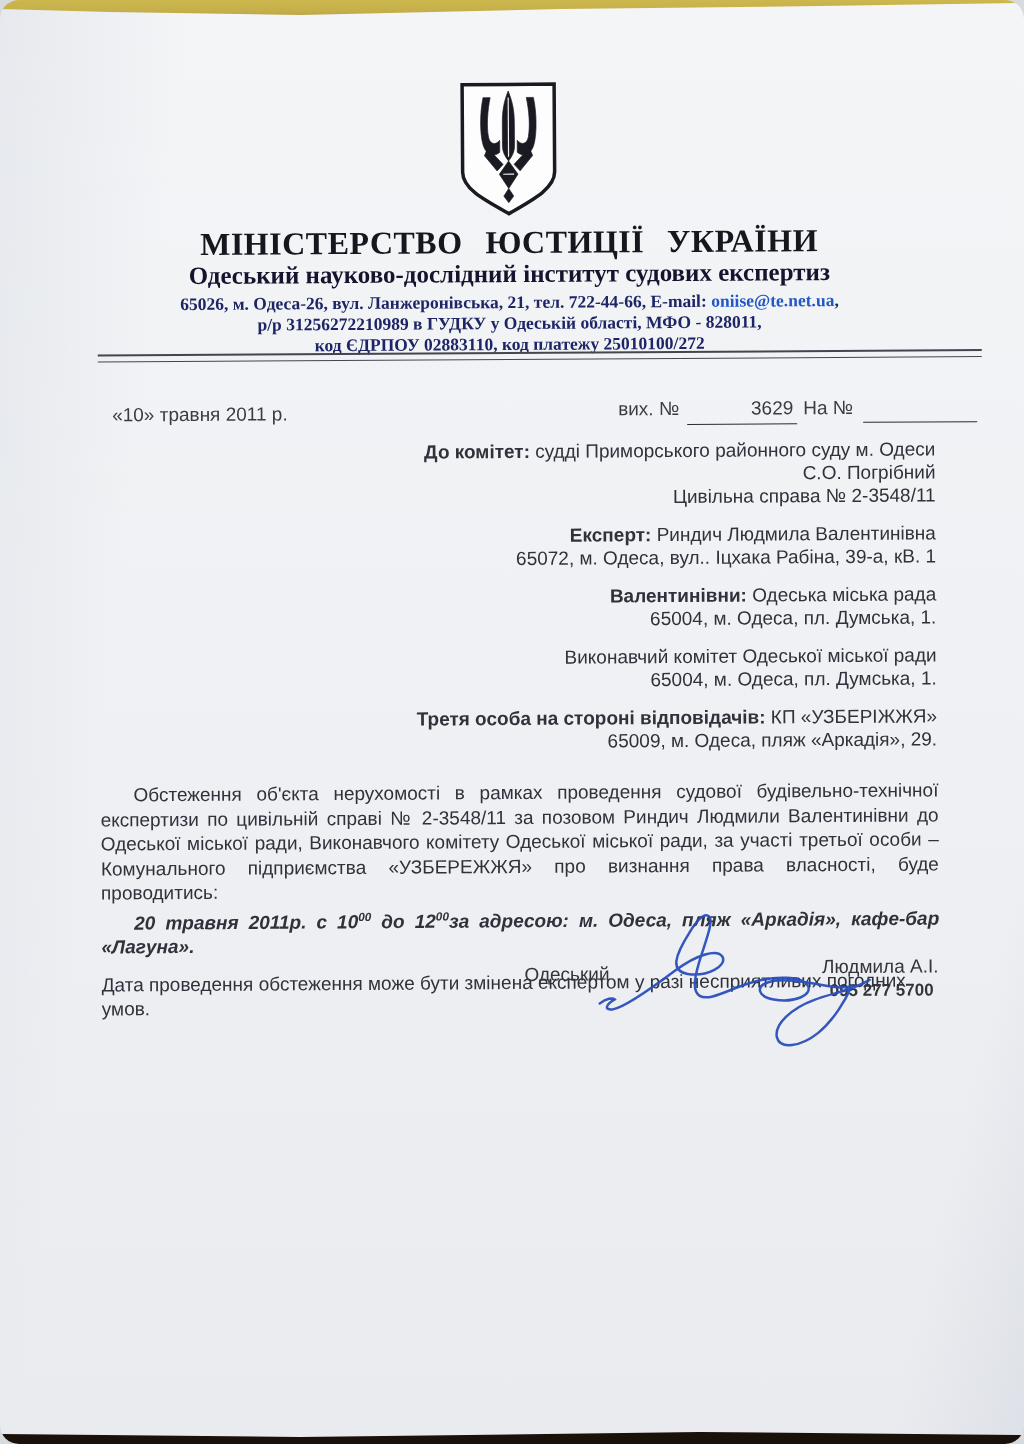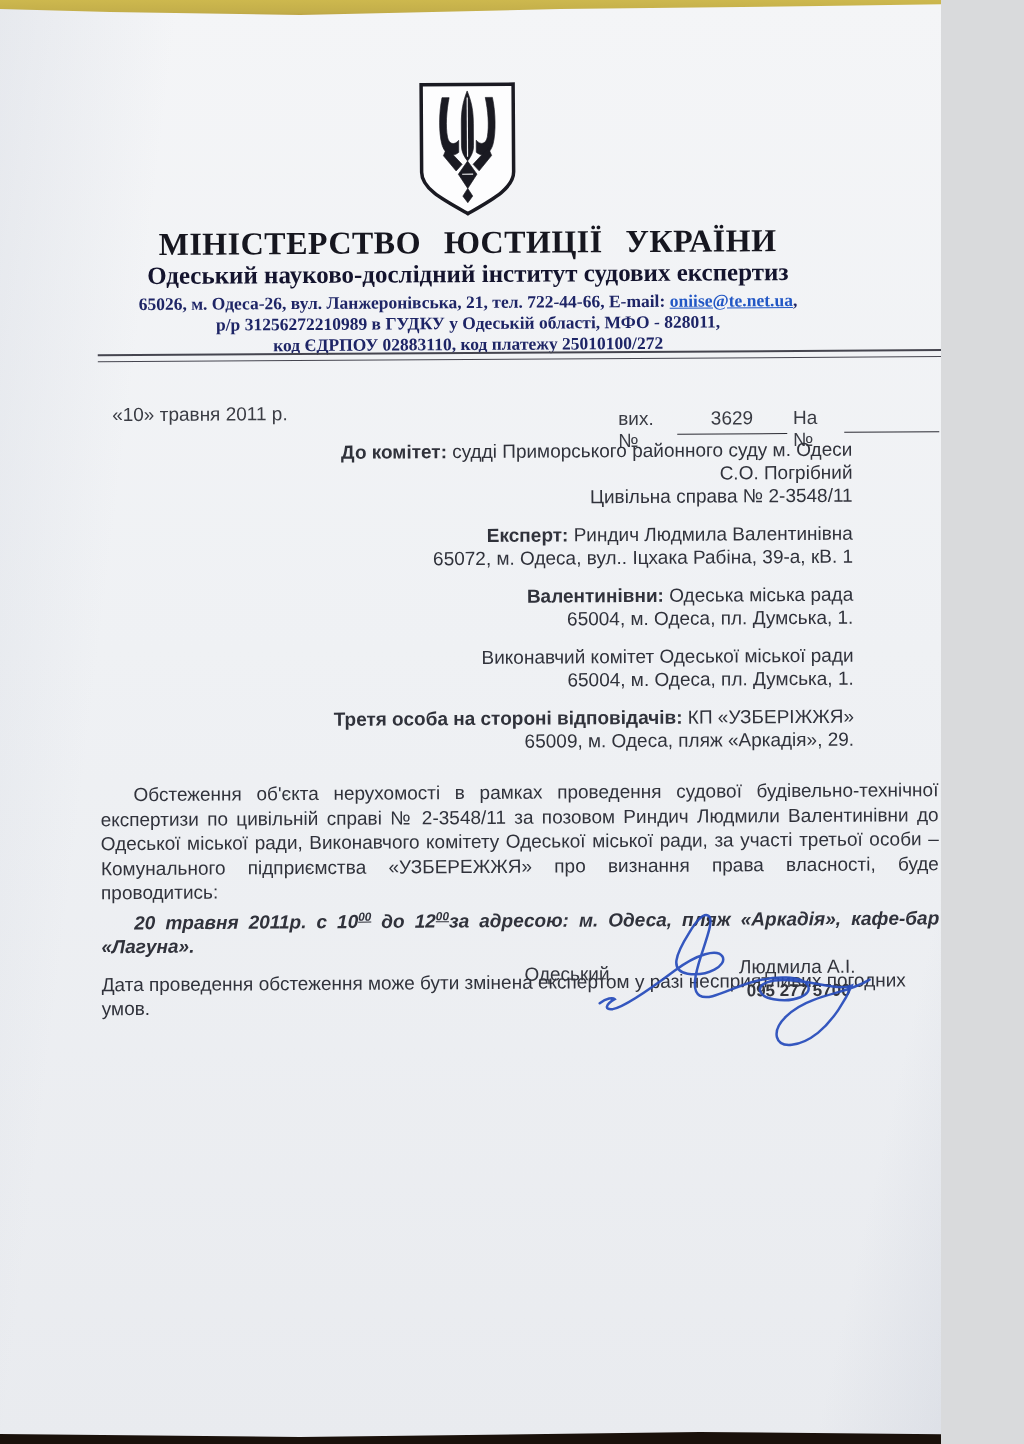--- a/index.html
+++ b/index.html
@@ -2,25 +2,26 @@
 <html lang="uk"><head>
 <meta charset="utf-8">
 <style>
   html,body{margin:0;padding:0;}
   body{
     width:1024px;height:1444px;overflow:hidden;
     background:#d9dadc;
     font-family:"Liberation Sans", sans-serif;
   }
   #paper{
-    position:relative;width:941px;height:1444px;overflow:hidden;
+    position:relative;width:1024px;height:1444px;overflow:hidden;
     background:
       linear-gradient(97deg, rgba(196,202,214,.28) 0%, rgba(255,255,255,0) 16%),
       linear-gradient(283deg, rgba(188,194,208,.26) 0%, rgba(255,255,255,0) 10%),
       linear-gradient(180deg,#f4f5f7 0%,#eff1f4 45%,#e9ebef 100%);
+    border-radius: 19px;
   }
   
   .desk-top{
     position:absolute;top:0;left:0;width:1024px;height:17px;
     background:linear-gradient(180deg,#cdb84e 0%,#c3ae4a 70%,#b99f45 100%);
     clip-path:polygon(0 0,1024px 0,1024px 3px,820px 6px,560px 9px,300px 15px,110px 12px,0 9px);
   }
   .desk-bottom{
     position:absolute;bottom:0;left:0;width:1024px;height:15px;
     background:linear-gradient(180deg,#9c4a28 0 2px,#1a110b 2px 100%);
@@ -42,42 +43,42 @@
     position:absolute;left:0;top:260px;width:100%;text-align:center;
     font-family:"Liberation Serif", serif;font-weight:bold;font-size:25px;
     color:#14142e;white-space:nowrap;
   }
   .hline{
     position:absolute;width:100%;text-align:center;
     font-family:"Liberation Serif", serif;font-weight:bold;font-size:17.5px;
     color:#1e2566;white-space:nowrap;
   }
   .hline.l1{top:292px;} .hline.l2{top:313px;} .hline.l3{top:334px;}
-  .email{color:#2257c5;text-decoration:underline;}
+  .email{color:#2257c5;}
   .head-rule{
     position:absolute;left:100px;top:352px;width:884px;height:5px;
     border-top:2px solid #45454f;border-bottom:1.5px solid #45454f;
   }
   
   .letter-date{position:absolute;left:114px;top:402px;font-size:19px;color:#3a3c44;}
   .ref-row{position:absolute;left:620px;top:399px;display:flex;align-items:baseline;font-size:19px;color:#3a3c44;}
-  .ref-num{display:inline-block;min-width:102px;text-align:center;border-bottom:1.6px solid #2b2b33;padding:0 4px 4px;margin-left:8px;margin-top:10px;}
+  .ref-num{display:inline-block;min-width:102px;text-align:right;border-bottom:1.6px solid #2b2b33;padding:0 4px 4px;margin-left:8px;}
   .ref-in-label{margin-left:6px;}
   .ref-blank{display:inline-block;width:114px;border-bottom:1.6px solid #2b2b33;transform:translateY(9px);margin-left:10px;}
   
   .addr-block{position:absolute;right:87px;top:440px;text-align:right;font-size:19px;line-height:23px;color:#30323b;}
   .addr-block p{margin:0;}
   .addr-block .gap{margin-top:15px;}
   .b{font-weight:bold;}
   
   .main-text{position:absolute;left:100px;top:781px;width:838px;font-size:19px;line-height:24.5px;color:#30323b;}
   .main-text p{margin:0;}
   .para{text-align:justify;text-indent:33px;}
   .schedule{text-align:justify;text-indent:33px;font-weight:bold;font-style:italic;}
-  .schedule .sup{font-size:.62em;vertical-align:super;text-decoration:underline;}
+  .schedule .sup{font-size:.62em;vertical-align:super;}
   .note{margin-top:13px !important;}
   
   .expert-label{position:absolute;left:523px;top:964px;font-size:19px;color:#33353d;}
   .sign-name{position:absolute;right:87px;top:958px;text-align:right;font-size:19px;color:#33353d;}
   .sign-phone{position:absolute;right:92px;top:983px;text-align:right;font-size:17px;font-weight:bold;color:#33353d;}
   .signature-svg{position:absolute;left:578px;top:898px;width:322px;height:172px;z-index:3;}
 </style>
 </head>
 <body>
 

